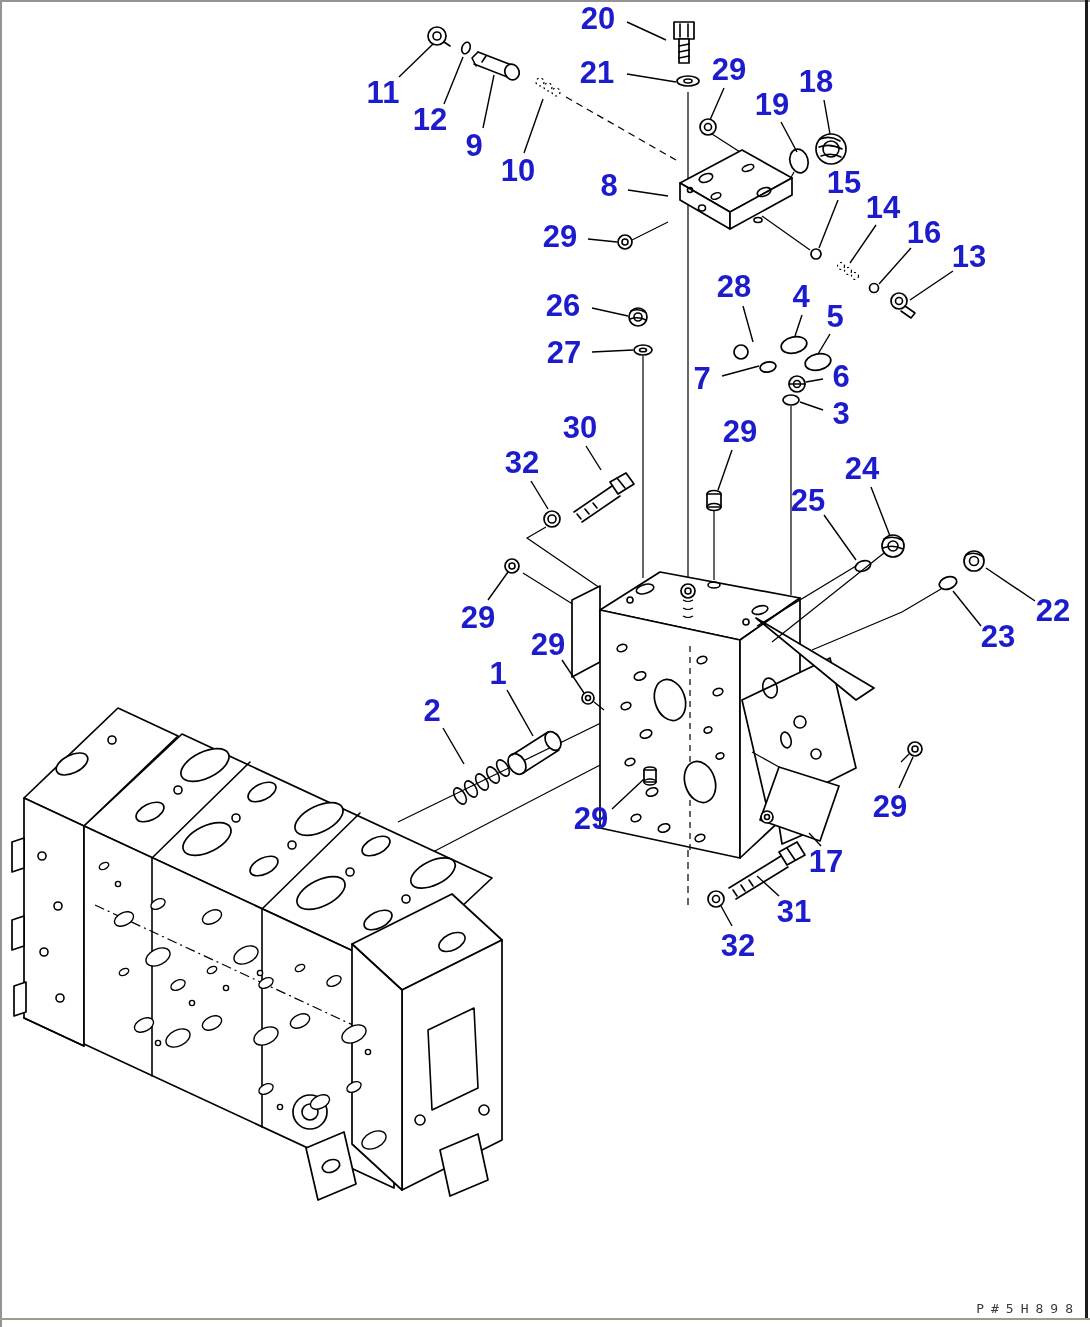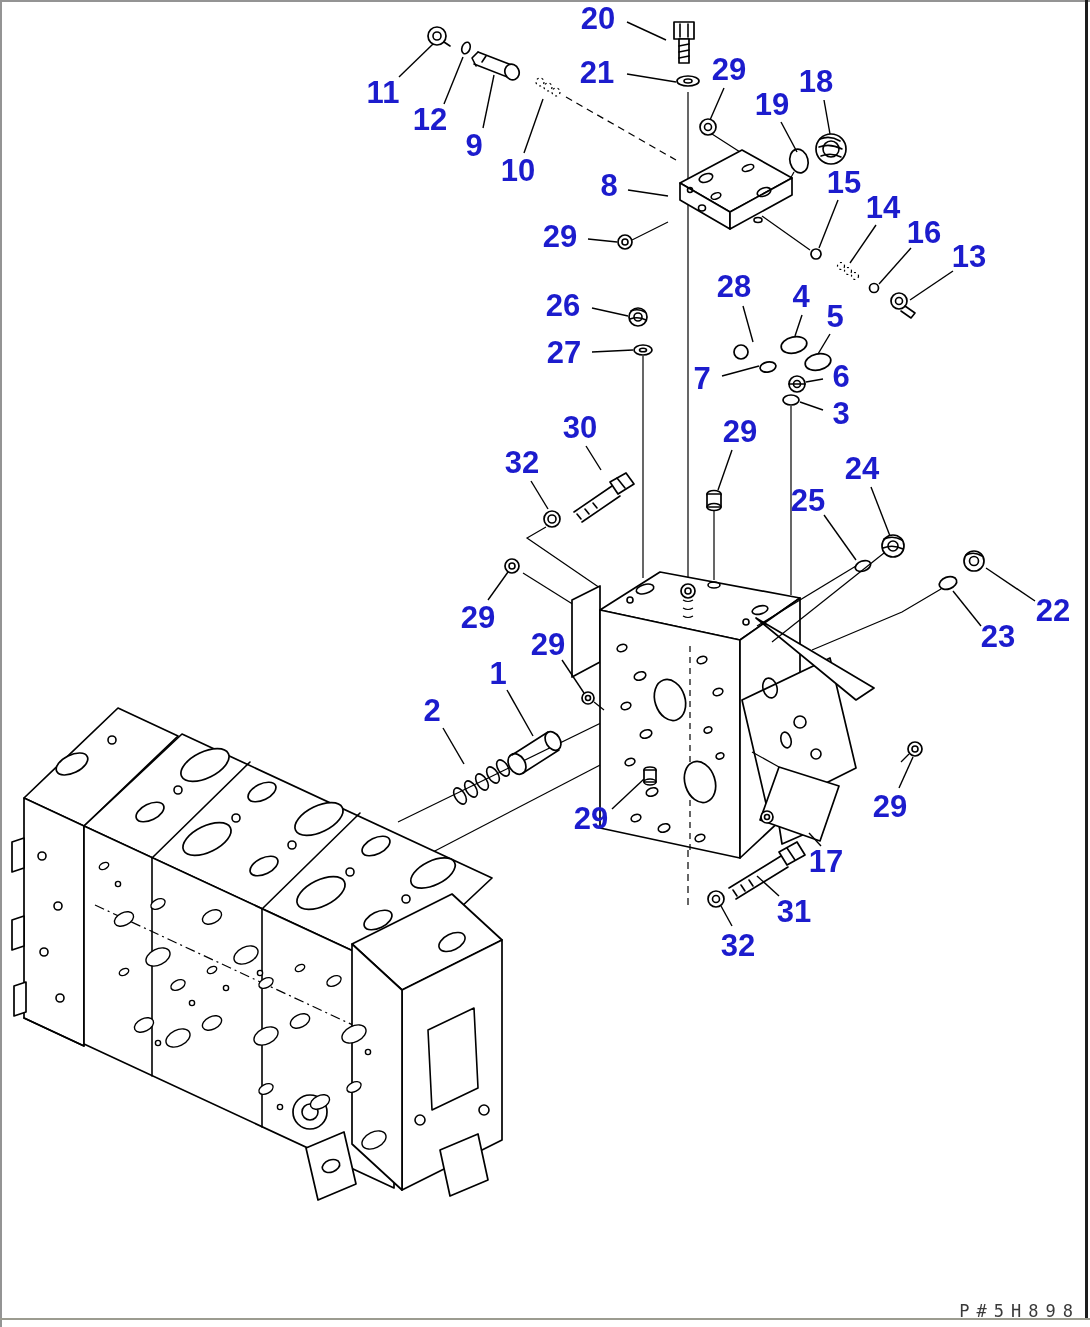--- a/index.html
+++ b/index.html
@@ -13,21 +13,21 @@
   .ln, .art-stroke{stroke:#000;fill:none;stroke-width:1.6;stroke-linejoin:round;stroke-linecap:round;}
   .face{stroke:#000;fill:#fff;stroke-width:1.7;stroke-linejoin:round;}
   .thin{stroke:#000;fill:none;stroke-width:1.2;}
   .dash{stroke-dasharray:7 5;}
   .dots{stroke-dasharray:2 3;}
   .leader{stroke:#000;fill:none;stroke-width:1.4;}
   .callout{font-family:"Liberation Sans",sans-serif;font-weight:bold;font-size:31px;
            text-anchor:middle;}
   #block-holes ellipse, #block-holes circle{stroke:#000;fill:#fff;stroke-width:1.4;}
   .watermark{position:absolute;right:10px;top:1301px;height:17px;overflow:hidden;
-             font-family:"DejaVu Sans Mono",monospace;font-size:17px;letter-spacing:7px;
+             font-family:"DejaVu Sans Mono",monospace;font-size:13px;letter-spacing:7px;
              color:#3a3a3a;}
 </style>
 </head>
 <body>
 
 <div id="page">
 
   <svg id="art" width="1090" height="1327" viewBox="0 0 1090 1327">
 
     <g>

